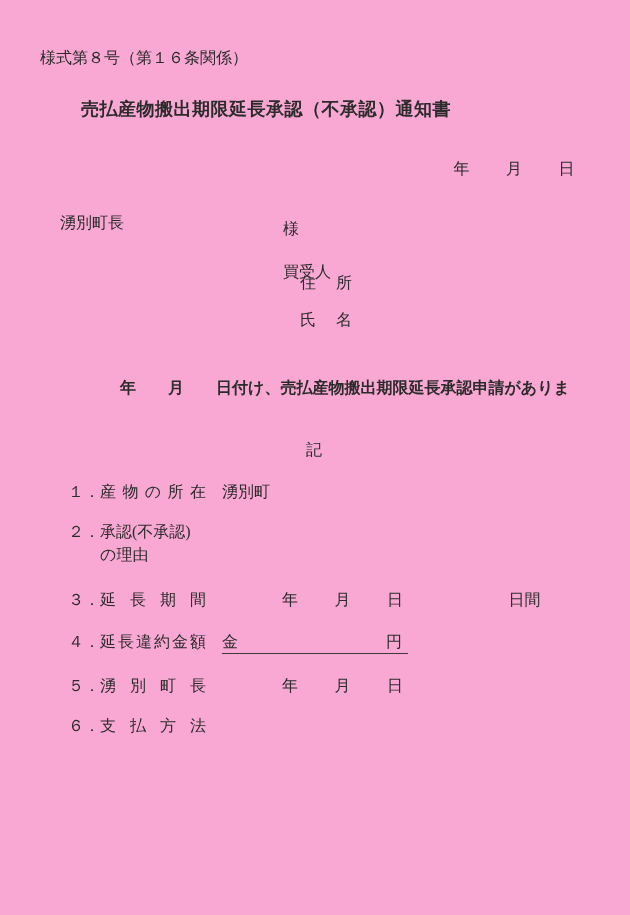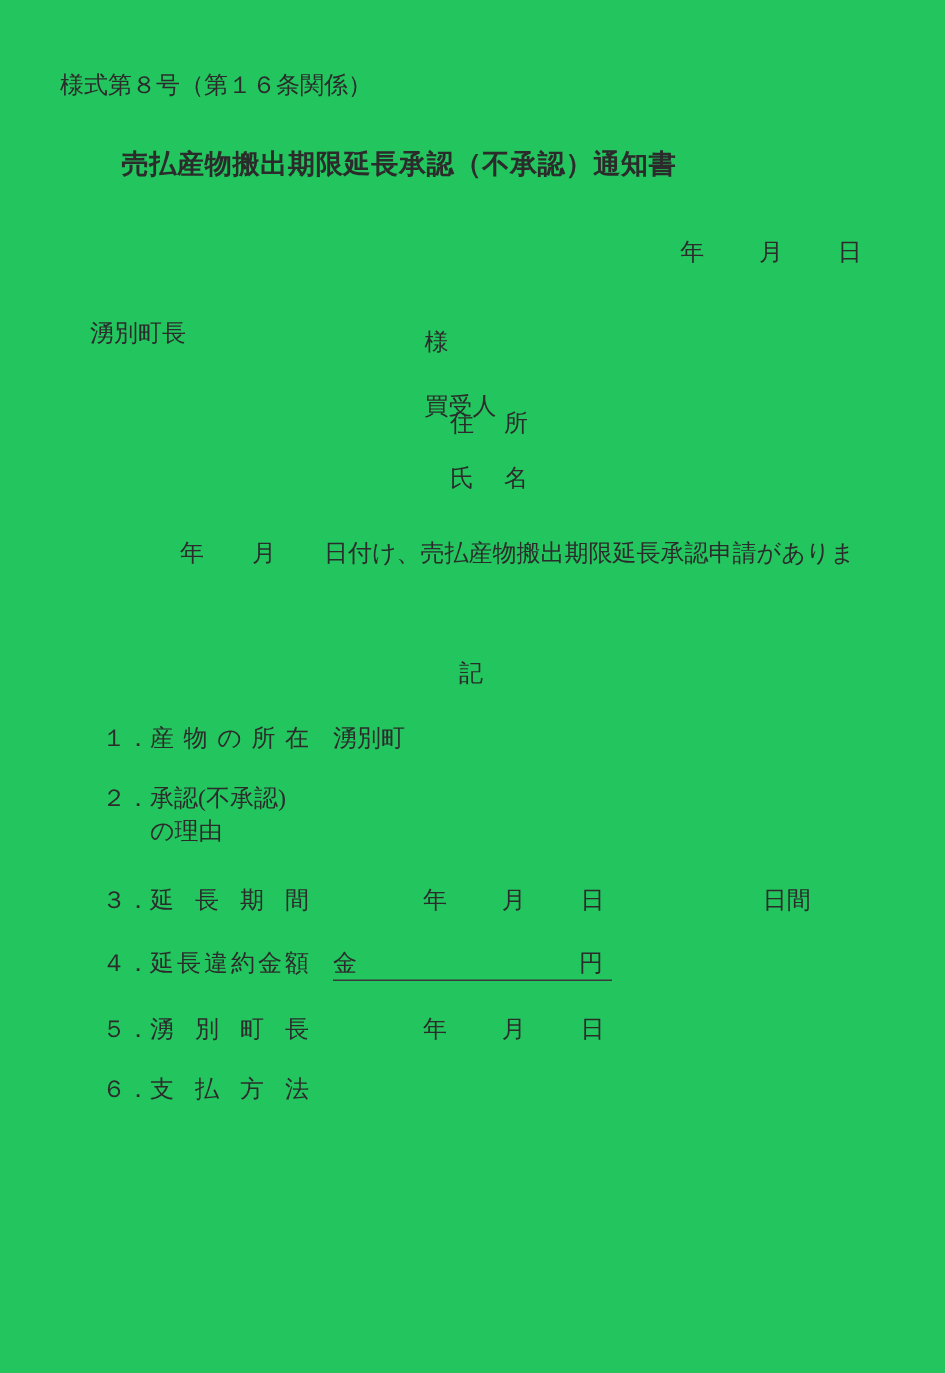--- a/index.html
+++ b/index.html
@@ -4,41 +4,41 @@
 <style>
   html, body {
     margin: 0;
     padding: 0;
     background: #ffffff;
   }
   .page {
     position: relative;
     width: 630px;
     height: 915px;
-    background: #22c55e;
+    background: #f9a8d4;
     font-family: "Liberation Serif", "DejaVu Serif", serif;
     color: #2b2b2b;
     font-size: 16px;
     overflow: hidden;
   }
   .abs {
     position: absolute;
     white-space: pre;
     line-height: 20px;
   }
   .form-number   { left: 40px;  top: 48px; }
   .doc-title     { left: 0;     top: 99px;  width: 532px; text-align: center;
                    font-weight: bold; font-size: 18px; letter-spacing: 0.5px; }
   .date-line     { left: 0;     top: 159px; width: 576px; text-align: right; letter-spacing: 1.5px; }
   .addressee     { left: 60px;  top: 213px; }
   .honorific     { left: 283px; top: 219px; }
   .buyer-heading { left: 283px; top: 262px; }
   .buyer-address { left: 300px; top: 273px; letter-spacing: 2px; }
   .buyer-name    { left: 300px; top: 310px; letter-spacing: 2px; }
-  .body-line1    { left: 120px; top: 360px; }
+  .body-line1    { left: 120px; top: 378px; font-weight: bold; }
   .body-line2    { left: 64px;  top: 392px; }
   .record-head   { left: 0;     top: 440px; width: 630px; text-align: center; letter-spacing: 2px; }
 
   .row {
     position: absolute;
     left: 68px;
     display: flex;
     align-items: baseline;
   }
   .row .no    { display: inline-block; width: 32px; }

